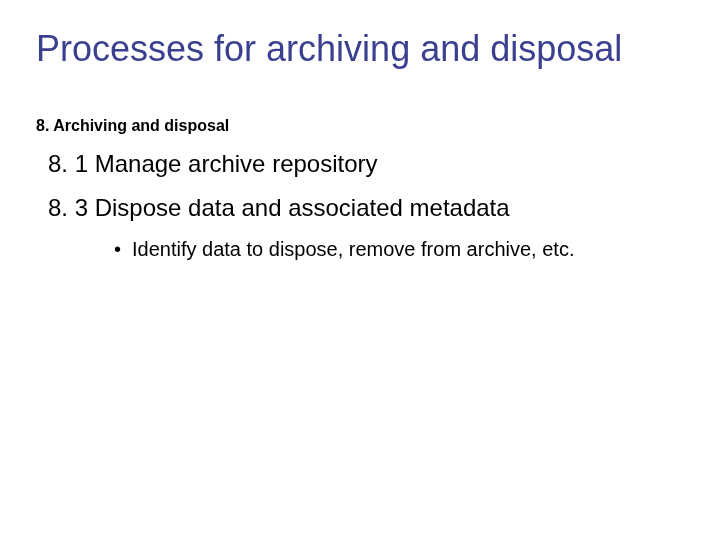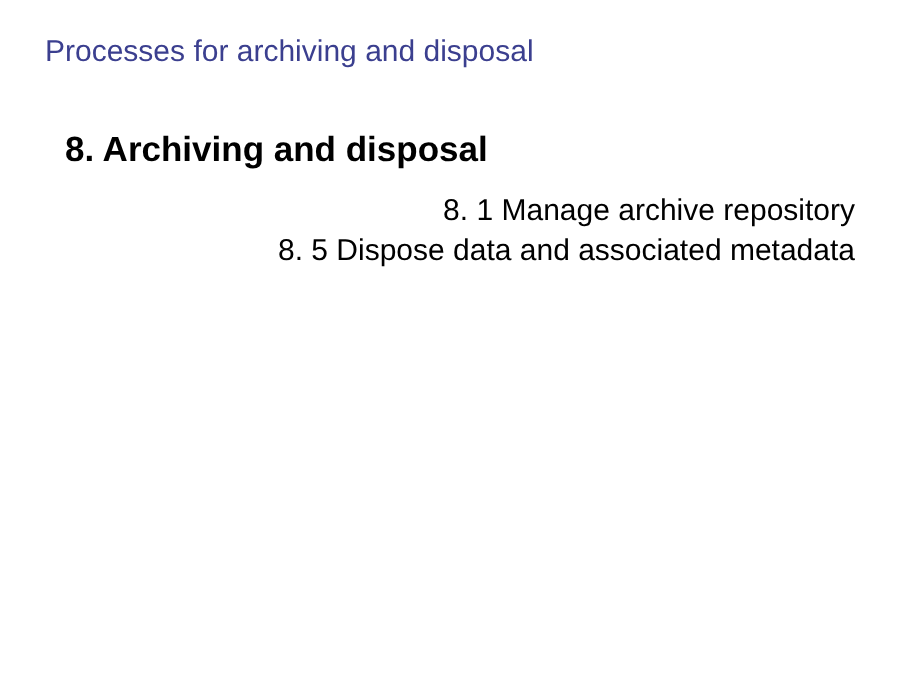--- a/index.html
+++ b/index.html
@@ -12,38 +12,37 @@
     color: #000000;
   }
   .slide {
     box-sizing: border-box;
     width: 720px;
     height: 540px;
     padding: 28px 36px 20px 36px;
     position: relative;
   }
   .title {
-    font-size: 24px;
+    font-size: 36px;
     color: #3b3f8f;
     margin: 0 0 46px 0;
     font-weight: normal;
     letter-spacing: 0px;
   }
   .heading {
-    font-size: 28px;
+    font-size: 16px;
     font-weight: bold;
-    margin: 16px;
+    margin: 0;
     line-height: 1.25;
   }
   .subheading {
     font-size: 24px;
     font-weight: normal;
-    margin: 0;
+    margin: 12px;
     line-height: 1.35;
-    text-align: right;
   }
   ul.bullets {
     margin: 2px 0 6px 0;
     padding-left: 78px;
     list-style: none;
   }
   ul.bullets li {
     position: relative;
     font-size: 20px;
     line-height: 1.25;
@@ -63,15 +62,18 @@
 
 <div class="slide">
 
   <h1 class="title">Processes for archiving and disposal</h1>
 
   <p class="heading">8. Archiving and disposal</p>
 
   <p class="subheading">8. 1 Manage archive repository</p>
 
 
-  <p class="subheading">8. 5 Dispose data and associated metadata</p>
+  <p class="subheading">8. 3 Dispose data and associated metadata</p>
+  <ul class="bullets">
+    <li>Identify data to dispose, remove from archive, etc.</li>
+  </ul>
 
 </div>
 
 </body></html>

